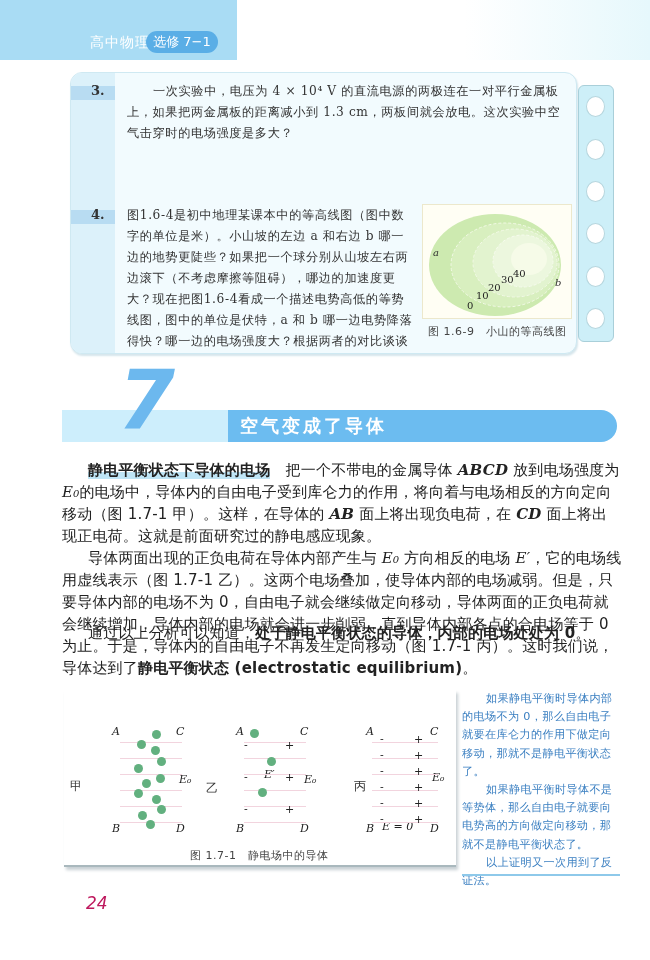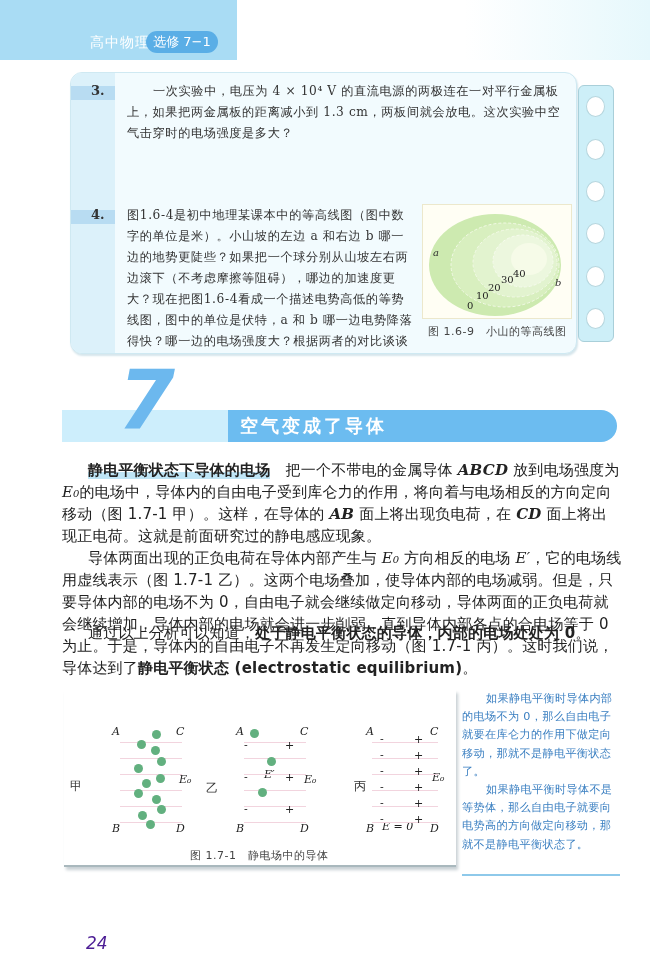--- a/index.html
+++ b/index.html
@@ -53,22 +53,22 @@
        box-shadow:2px 3px 3px #c8d0d4;border-bottom:2px solid #a9b8bd;}
   .fig17-cap{position:absolute;left:190px;top:848px;font-size:11px;color:#444;letter-spacing:0.5px;
        font-family:"DejaVu Sans","Liberation Sans",sans-serif;}
   .lbl{position:absolute;font-size:11px;font-style:italic;color:#222;}
   .panel-lbl{position:absolute;font-size:12px;color:#333;}
   .eline{position:absolute;height:1px;background:#f2d4de;}
   .electron{position:absolute;width:9px;height:9px;border-radius:50%;background:#62b07f;}
   .plus{position:absolute;font-size:11px;color:#222;line-height:11px;}
   .minus{position:absolute;font-size:11px;color:#222;line-height:11px;}
 
-  .page-num{position:absolute;left:86px;top:893px;font-size:17px;color:#4c1d95;
-       font-family:"DejaVu Sans","Liberation Sans",sans-serif;font-style:italic;margin-top:40px;}
+  .page-num{position:absolute;left:86px;top:893px;font-size:17px;color:#be185d;
+       font-family:"DejaVu Sans","Liberation Sans",sans-serif;font-style:italic;}
 </style>
 </head>
 <body>
 
 <div class="bg-grad"></div>
 <div class="header">
   <span class="header-title">高中物理</span>
   <span class="header-pill">选修 7−1</span>
 </div>
 
@@ -125,20 +125,21 @@
   <span style="display:inline-block;width:26px"></span><span>导体两面出现的正负电荷在导体内部产生与 </span><span class="i">E₀</span><span> 方向相反的电场 </span><span class="i">E′</span><span>，它的电场线用虚线表示（图 1.7-1 乙）。这两个电场叠加，使导体内部的电场减弱。但是，只要导体内部的电场不为 0，自由电子就会继续做定向移动，导体两面的正负电荷就会继续增加，导体内部的电场就会进一步削弱，直到导体内部各点的合电场等于 0 为止。于是，导体内的自由电子不再发生定向移动（图 1.7-1 丙）。这时我们说，导体达到了</span><span class="b">静电平衡状态 (electrostatic equilibrium)</span><span>。</span>
 </div>
 
 <div class="body-text" style="top:622px;">
   <span style="display:inline-block;width:26px"></span><span>通过以上分析可以知道，</span><span class="b">处于静电平衡状态的导体，内部的电场处处为 0</span><span>。</span>
 </div>
 
 <div class="sidenote">
   <div><span style="display:inline-block;width:24px"></span><span>如果静电平衡时导体内部的电场不为 0，那么自由电子就要在库仑力的作用下做定向移动，那就不是静电平衡状态了。</span></div>
   <div><span style="display:inline-block;width:24px"></span><span>如果静电平衡时导体不是等势体，那么自由电子就要向电势高的方向做定向移动，那就不是静电平衡状态了。</span></div>
+  <div><span style="display:inline-block;width:24px"></span><span>以上证明又一次用到了反证法。</span></div>
 </div>
 <div class="sidenote-rule"></div>
 
 <div class="fig17">
 
   <div class="panel-lbl" style="left:6px;top:88px;">甲</div>
   <div class="lbl" style="left:48px;top:35px;">A</div>
   <div class="lbl" style="left:112px;top:35px;">C</div>
   <div class="lbl" style="left:48px;top:132px;">B</div>
   <div class="lbl" style="left:112px;top:132px;">D</div>

